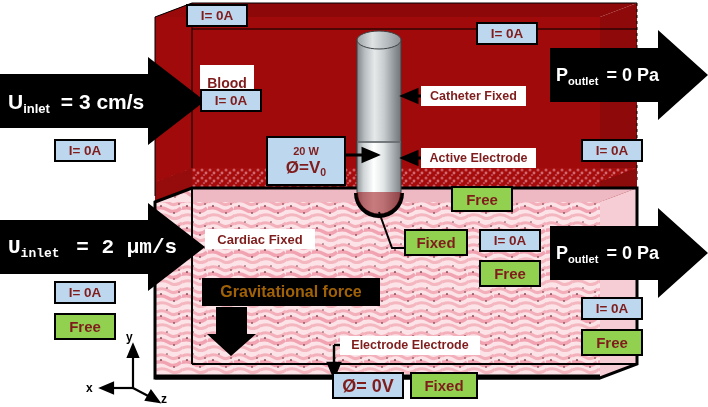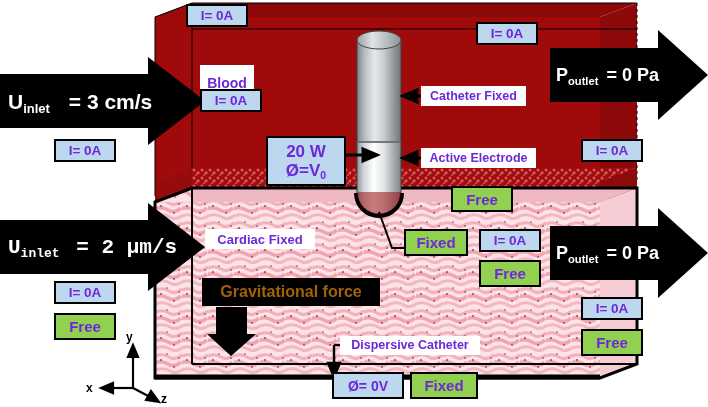--- a/index.html
+++ b/index.html
@@ -6,21 +6,21 @@
   body{width:708px;height:407px;position:relative;overflow:hidden;
        font-family:"Liberation Sans",sans-serif;}
   #stage{position:absolute;left:0;top:0;width:708px;height:407px;}
 
   
   .geom{position:absolute;left:0;top:0;width:708px;height:407px;}
 
   
   .chip{position:absolute;box-sizing:border-box;border:2px solid #000;
         display:flex;align-items:center;justify-content:center;
-        font-weight:bold;color:#6d28d9;line-height:1;white-space:nowrap;}
+        font-weight:bold;color:#7f1d1d;line-height:1;white-space:nowrap;}
   .chip.blue{background:#bdd7ee;}
   .chip.green{background:#92d050;}
   .chip.white{background:#fff;border:none;}
   .chip.black{background:#000;color:#a16207;border:none;}
 
   
   .bigarrow{position:absolute;color:#fff;font-weight:bold;
             display:flex;align-items:center;line-height:1;}
   .bigarrow .txt{position:relative;z-index:3;white-space:nowrap;}
 
@@ -162,21 +162,21 @@
       <polygon points="159,402 146,400 151,391"></polygon>
     </g>
   </svg>
 
   <div class="bigarrow" style="left:0px;top:57px;width:205px;height:88px;">
     <svg viewBox="0 0 205 88" style="position:absolute;left:0;top:0;width:205px;height:88px;">
       <polygon points="0,17 148,17 148,0 205,44 148,88 148,71 0,71" fill="#000"></polygon>
     </svg>
     <span class="txt" style="font-size:21px;margin-left:8px;">
       <span>U</span><sub>inlet</sub>
-      <span style="margin-left:13px;">= 3 cm/s</span>
+      <span style="margin-left:5px;">= 3 cm/s</span>
     </span>
   </div>
 
   <div class="bigarrow" style="left:0px;top:203px;width:205px;height:88px;">
     <svg viewBox="0 0 205 88" style="position:absolute;left:0;top:0;width:205px;height:88px;">
       <polygon points="0,17 148,17 148,0 205,44 148,88 148,71 0,71" fill="#000"></polygon>
     </svg>
     <span class="txt" style="font-size:21px;margin-left:8px;font-family:Liberation Mono, monospace;">
       <span>U</span><sub>inlet</sub>
       <span style="margin-left:4px;">= 2 µm/s</span>
@@ -204,32 +204,32 @@
   </div>
 
   <div class="chip white" style="left:200px;top:65px;width:54px;height:36px;font-size:14px;">Blood</div>
 
   <div class="chip white" style="left:205px;top:229px;width:110px;height:20px;font-size:13px;">Cardiac Fixed</div>
 
   <div class="chip white" style="left:421px;top:86px;width:105px;height:20px;font-size:12.5px;">Catheter Fixed</div>
 
   <div class="chip white" style="left:421px;top:148px;width:115px;height:20px;font-size:12.5px;">Active Electrode</div>
 
-  <div class="chip white" style="left:340px;top:336px;width:140px;height:19px;font-size:12.5px;">Dispersive Catheter</div>
+  <div class="chip white" style="left:340px;top:336px;width:140px;height:19px;font-size:12.5px;">Electrode Electrode</div>
 
   <div class="chip black" style="left:202px;top:278px;width:178px;height:28px;font-size:16px;">Gravitational force</div>
 
   <div class="chip blue" style="left:266px;top:136px;width:80px;height:50px;flex-direction:column;gap:2px;">
-    <span style="font-size:17px;">20 W</span>
+    <span style="font-size:11px;">20 W</span>
     <span style="font-size:17px;">
       <span>Ø=V</span><sub>0</sub>
     </span>
   </div>
 
-  <div class="chip blue" style="left:332px;top:372px;width:72px;height:27px;font-size:14px;">Ø= 0V</div>
+  <div class="chip blue" style="left:332px;top:372px;width:72px;height:27px;font-size:18px;">Ø= 0V</div>
   <div class="chip green" style="left:410px;top:372px;width:68px;height:27px;font-size:15px;">Fixed</div>
 
   <div id="chip-layer">
       <div class="chip blue" style="left: 186px; top: 4px; width: 62px; height: 23px; font-size: 13.5px;">I= 0A</div>
       <div class="chip blue" style="left: 476px; top: 22px; width: 62px; height: 23px; font-size: 13.5px;">I= 0A</div>
       <div class="chip blue" style="left: 200px; top: 89px; width: 62px; height: 23px; font-size: 13.5px;">I= 0A</div>
       <div class="chip blue" style="left: 54px; top: 139px; width: 62px; height: 23px; font-size: 13.5px;">I= 0A</div>
       <div class="chip blue" style="left: 54px; top: 281px; width: 62px; height: 23px; font-size: 13.5px;">I= 0A</div>
       <div class="chip blue" style="left: 581px; top: 139px; width: 62px; height: 23px; font-size: 13.5px;">I= 0A</div>
       <div class="chip blue" style="left: 581px; top: 297px; width: 62px; height: 23px; font-size: 13.5px;">I= 0A</div>

